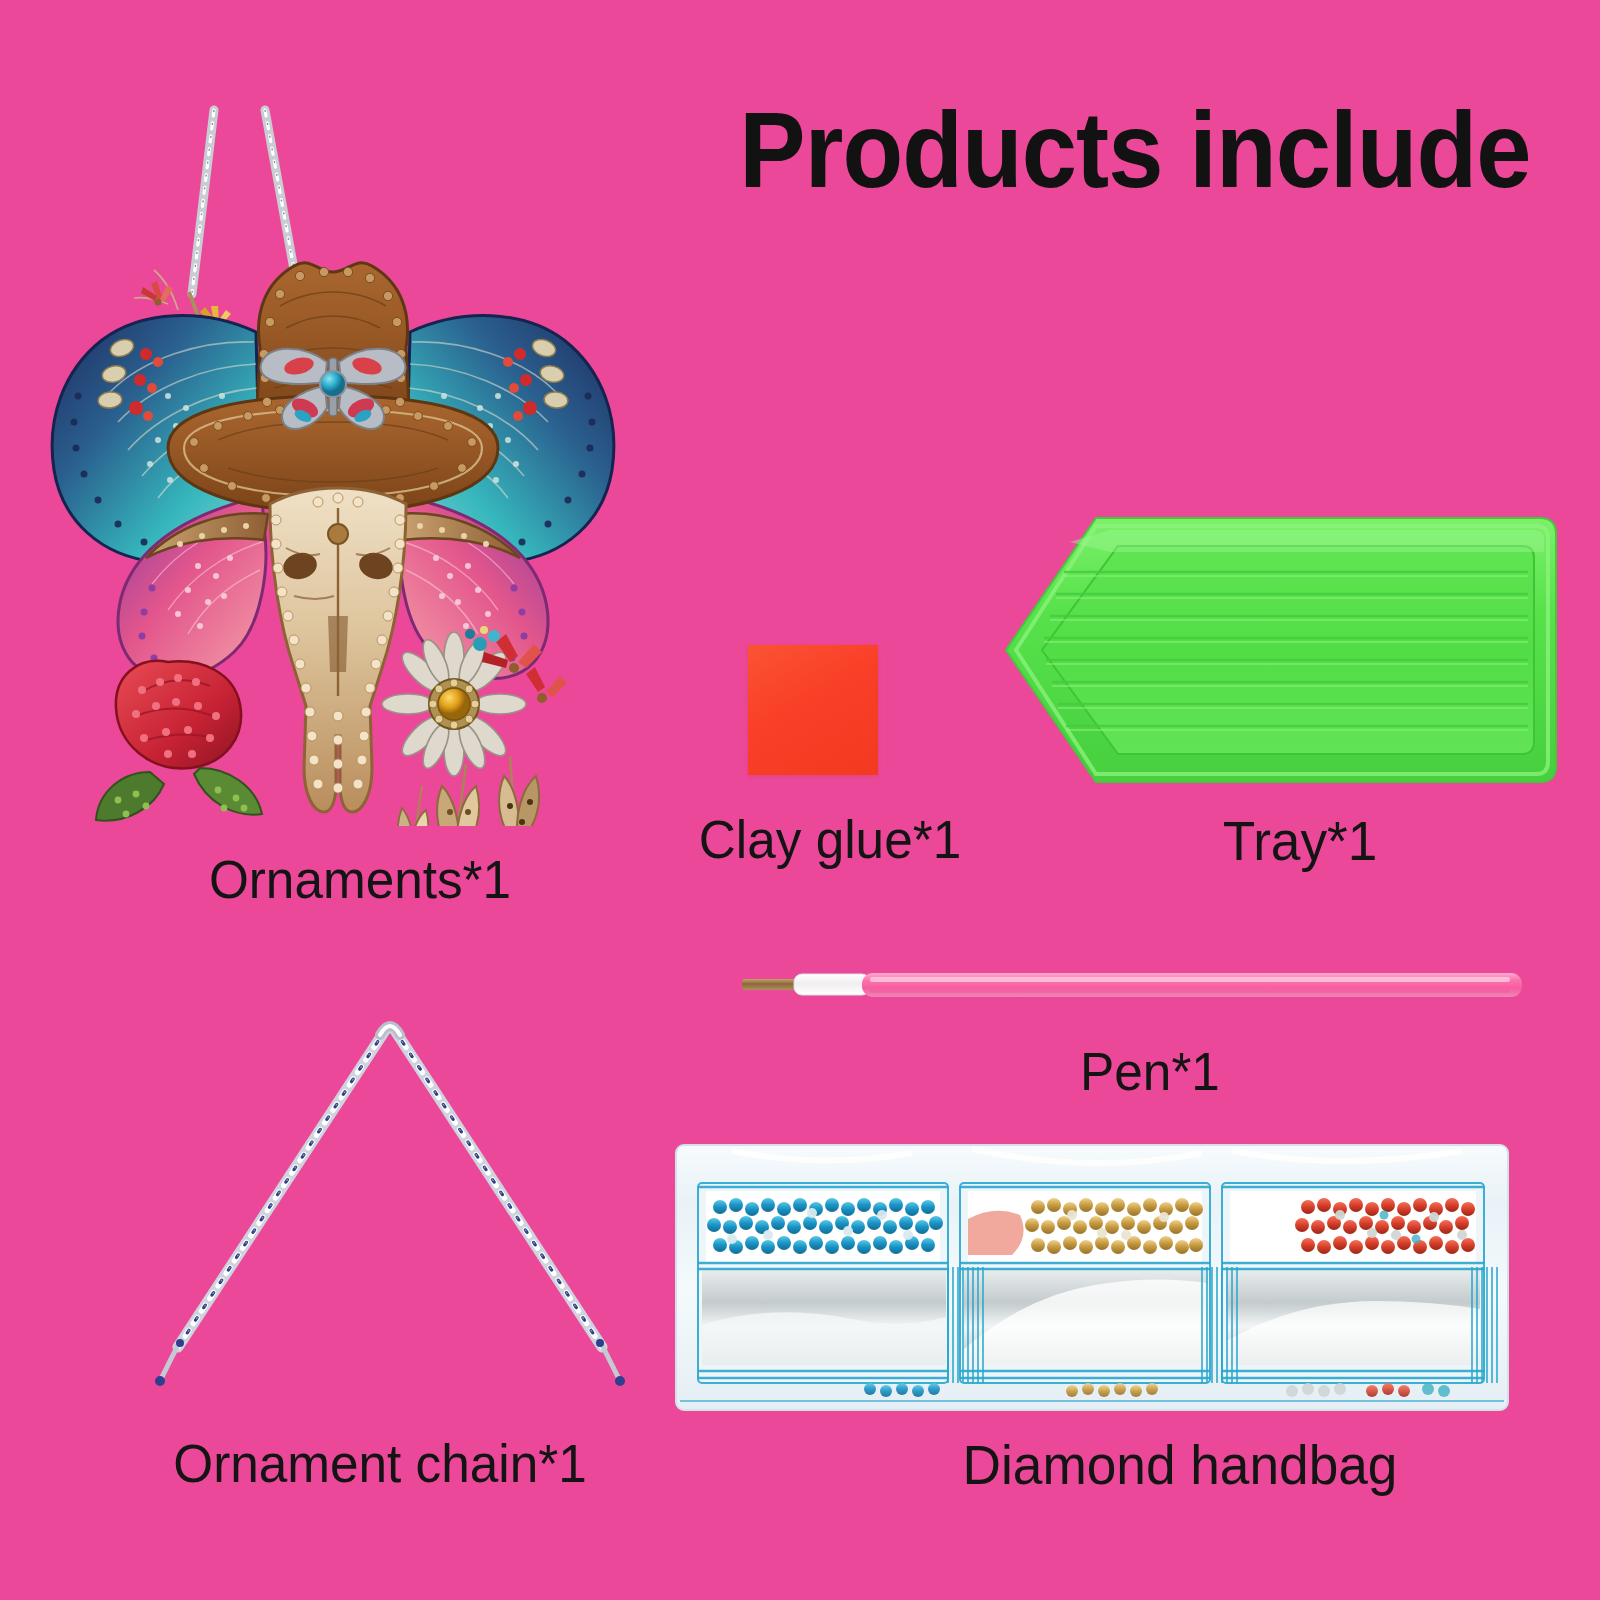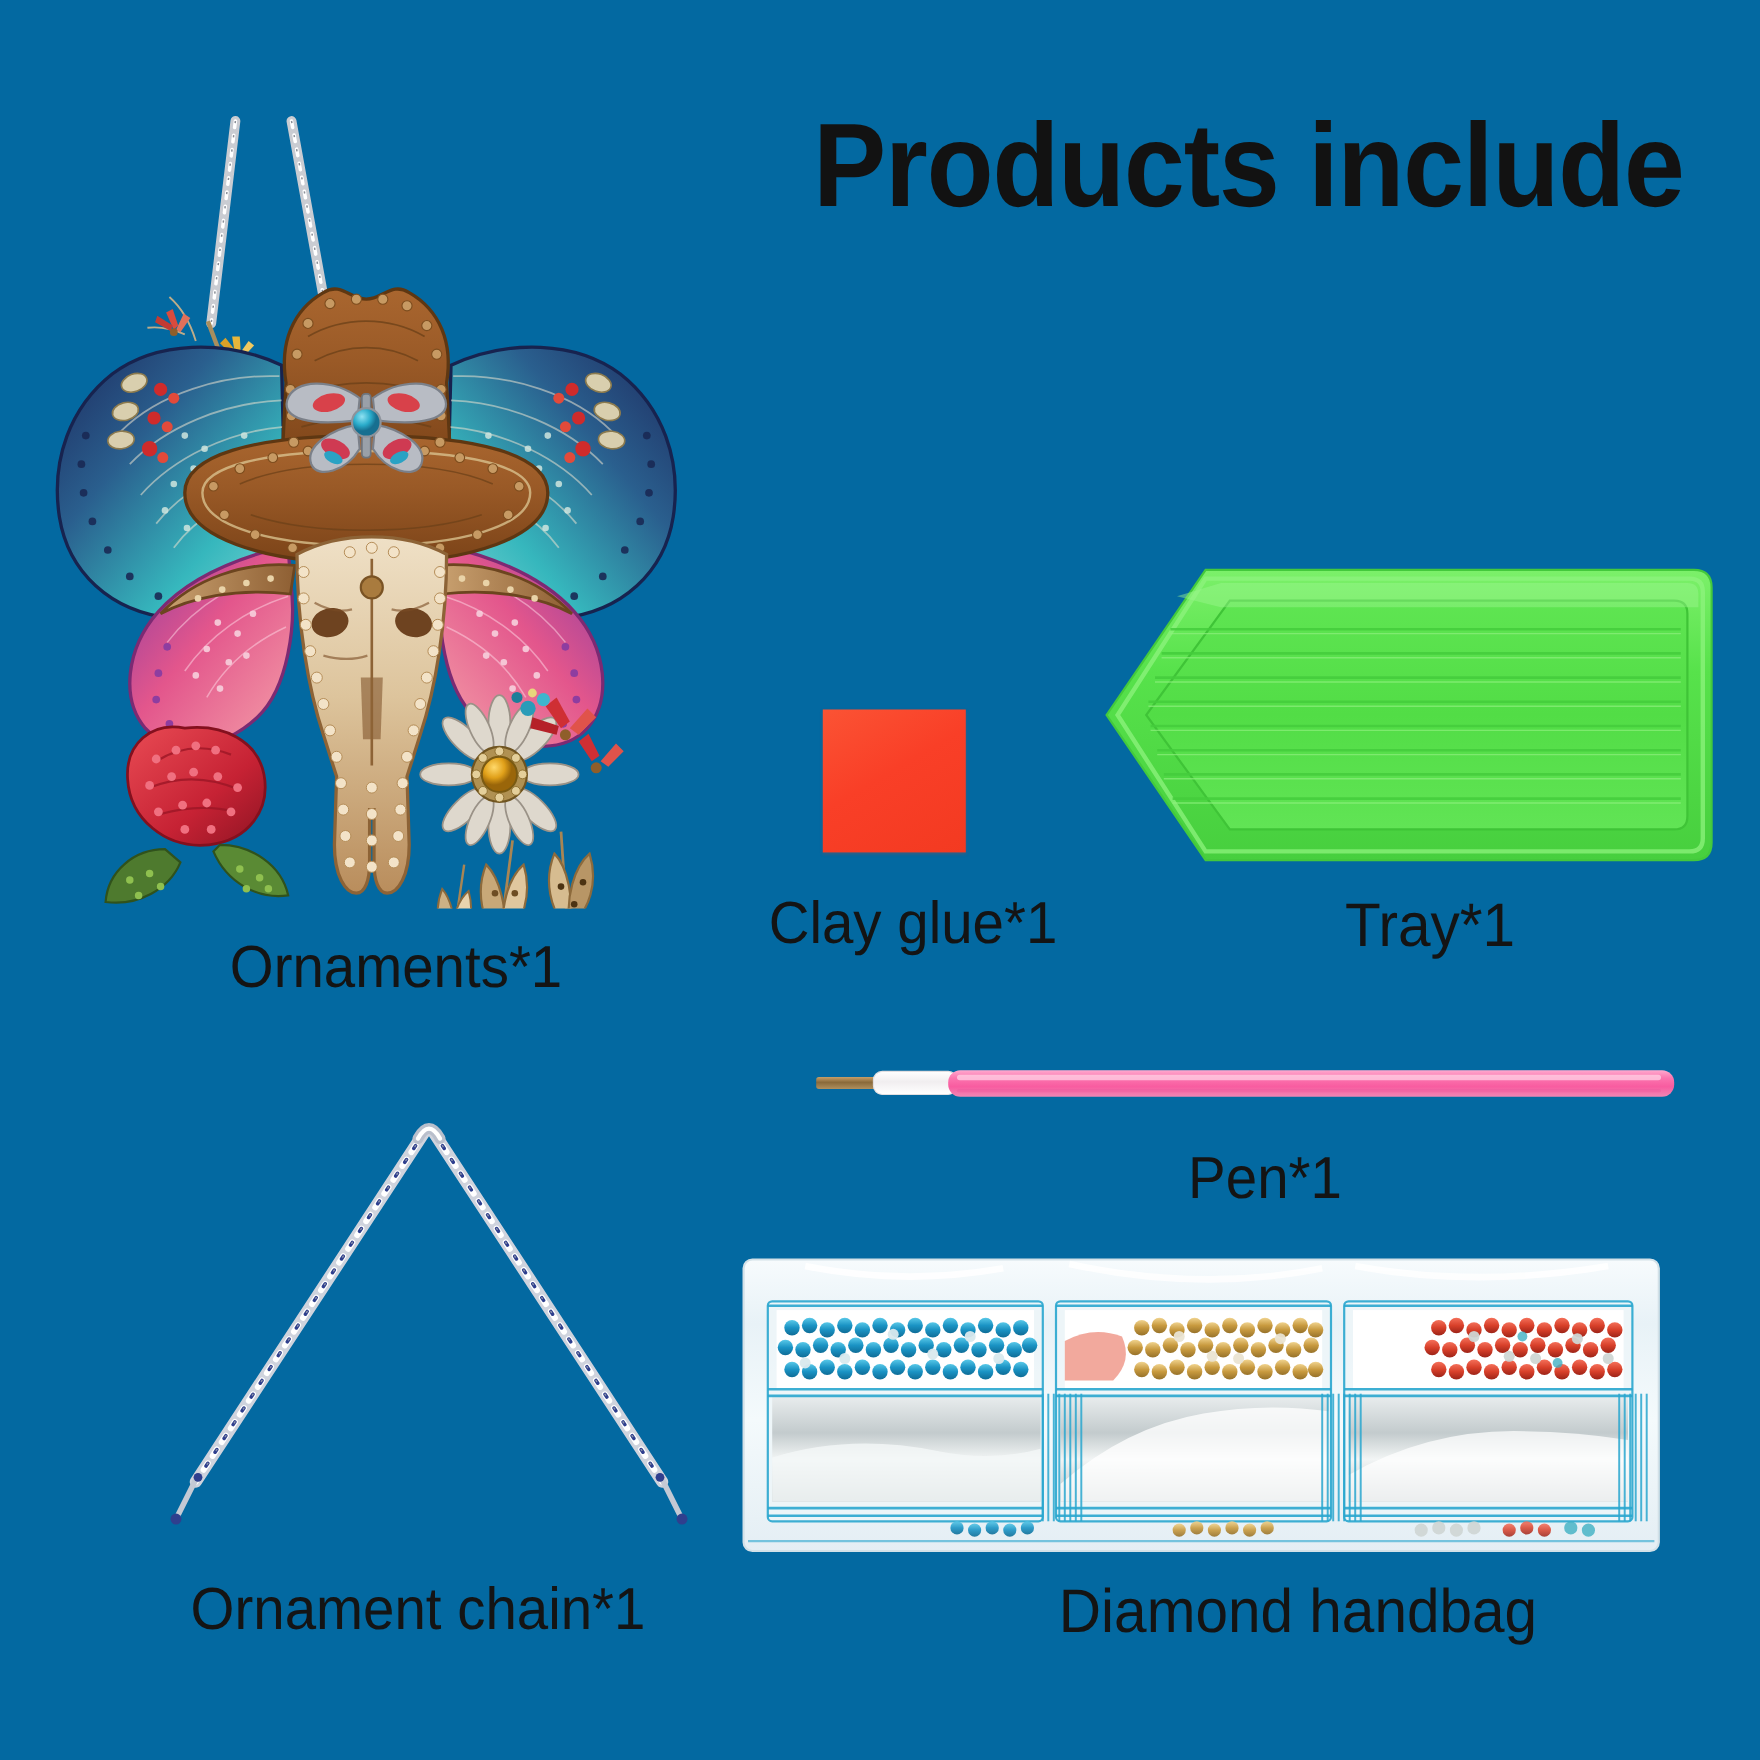--- a/index.html
+++ b/index.html
@@ -11,21 +11,21 @@
     width: 1600px;
     height: 1600px;
     position: relative;
     overflow: hidden;
     font-family: "Liberation Sans", sans-serif;
     color: #111111;
   }
   .stage {
     position: absolute;
     inset: 0;
-    background: #0369a1;
+    background: #ec4899;
   }
 
   
   .title {
     position: absolute;
     left: 690px;
     top: 96px;
     width: 890px;
     text-align: center;
     font-family: "Liberation Sans Narrow", "Liberation Sans", sans-serif;

